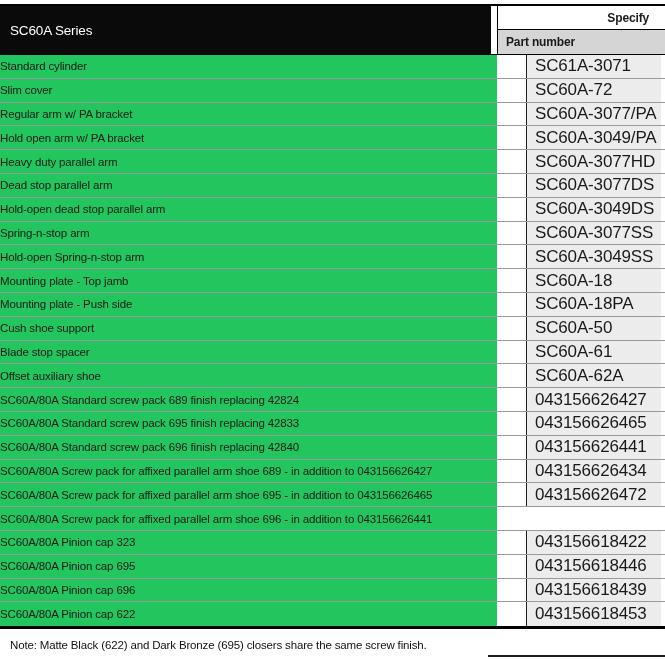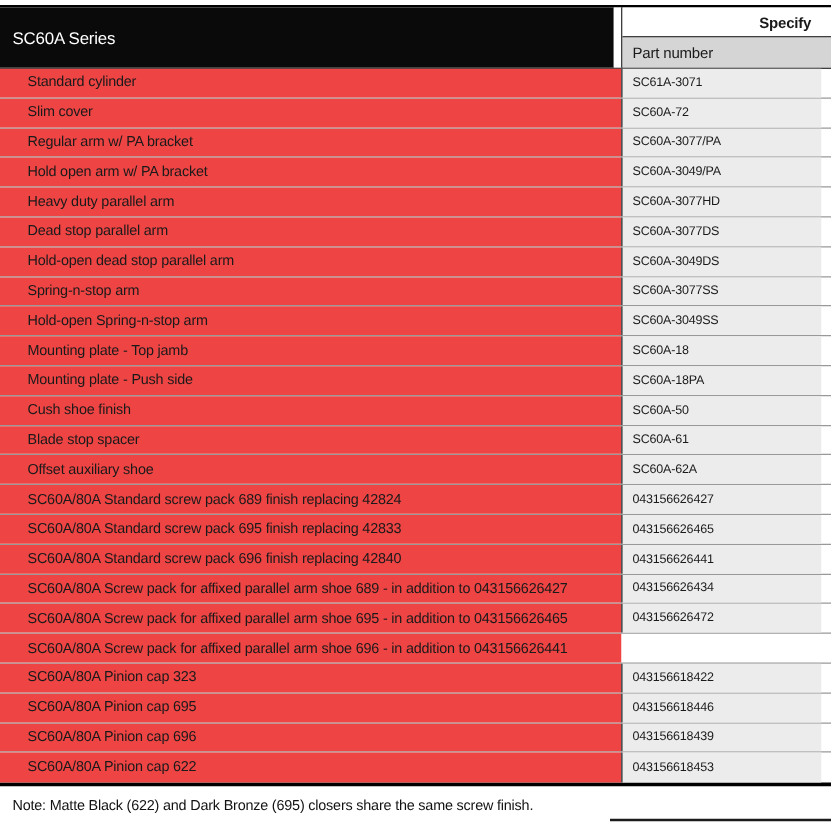--- a/index.html
+++ b/index.html
@@ -55,51 +55,50 @@
     display:flex;align-items:center;justify-content:flex-end;
     padding-right:16px;
     font-size:12px;font-weight:bold;
     background:#ffffff;
   }
   .part-header-cell{
     height:24px;
     background:var(--c-part-header-bg);
     display:flex;align-items:center;
     padding-left:8px;
-    font-size:12px;font-weight:normal;
+    font-size:12px;font-weight:bold;
   }
   
   .rows{
     border-bottom:3px solid #000;
   }
   .row{
     display:flex;
     height:23.8px;
     box-sizing:border-box;
     border-bottom:1px solid var(--c-row-border);
   }
   .row:last-child{border-bottom:none;}
   .cell-item{
     width:497px;
     box-sizing:border-box;
     display:flex;align-items:center;
-    padding-left:22px;
     font-size:11.5px;
-    background:#ef4444;
+    background:#22c55e;
     white-space:nowrap;overflow:hidden;
   }
   .cell-part{
-    width:160px;
+    width:135px;
     box-sizing:border-box;
     border-left:1px solid var(--c-col-border);
     background:var(--c-part-cell-bg);
     display:flex;align-items:center;
     padding-left:8px;
-    font-size:10px;
-    white-space:nowrap;overflow:hidden;
+    font-size:17px;
+    white-space:nowrap;overflow:hidden;margin-left:29px;
   }
   .note{
     position:absolute;left:10px;top:639px;
     font-size:11.5px;color:#111;
     white-space:nowrap;
   }
   .next-section-line{
     position:absolute;left:488px;top:655px;width:177px;height:2px;
     background:#1b1b1b;
   }
@@ -221,21 +220,21 @@
     <div class="cell-item">
       <span>Mounting plate - Push side</span>
     </div>
     <div class="cell-part">
       <span>SC60A-18PA</span>
     </div>
   </div>
 
   <div class="row">
     <div class="cell-item">
-      <span>Cush shoe finish</span>
+      <span>Cush shoe support</span>
     </div>
     <div class="cell-part">
       <span>SC60A-50</span>
     </div>
   </div>
 
   <div class="row">
     <div class="cell-item">
       <span>Blade stop spacer</span>
     </div>

